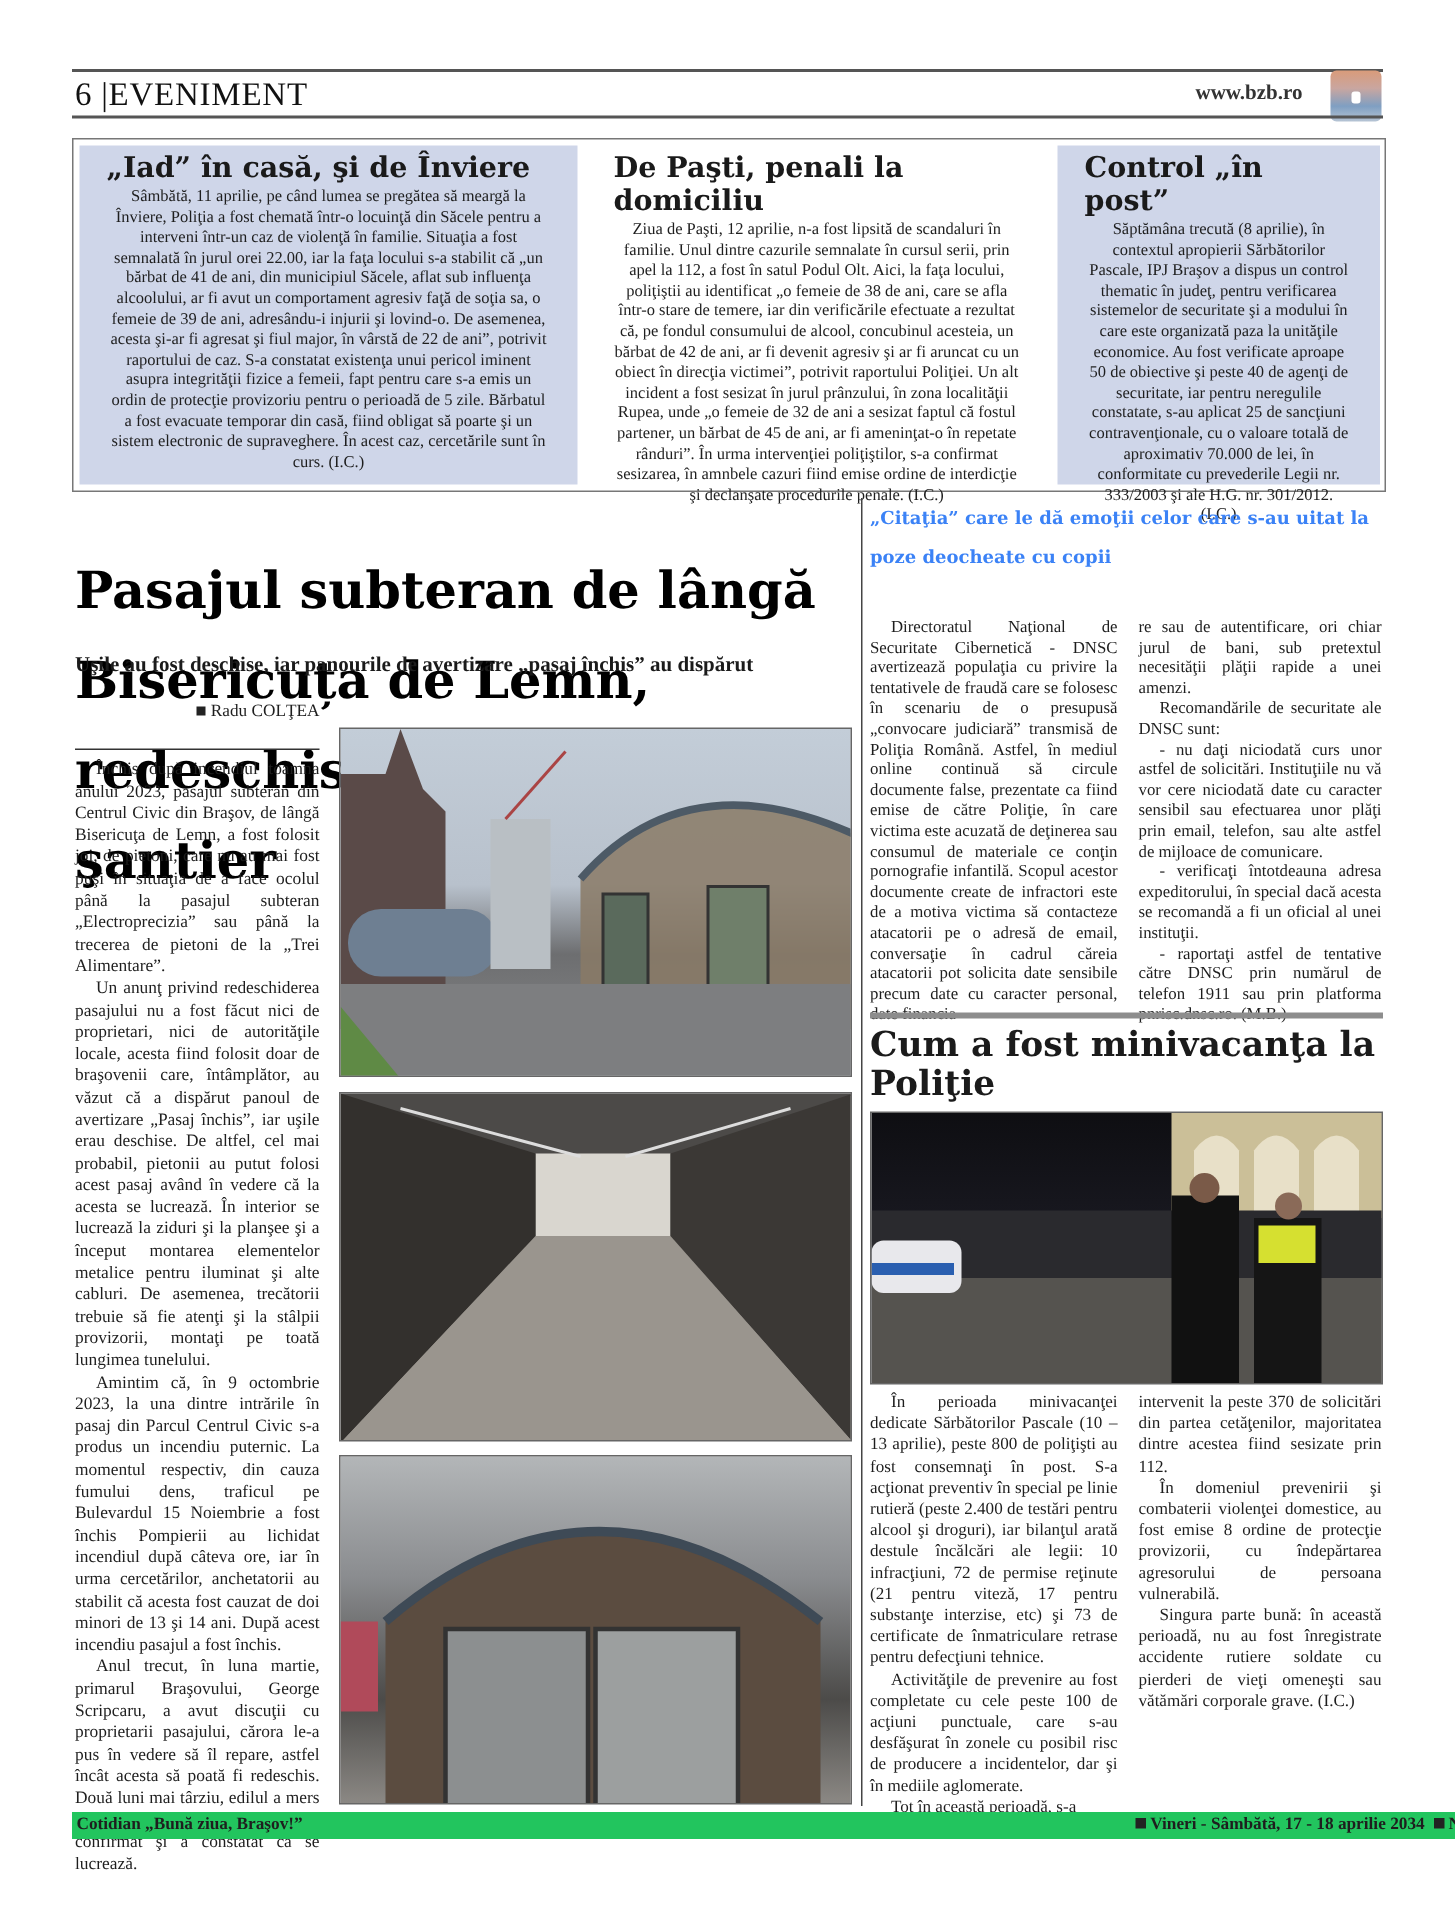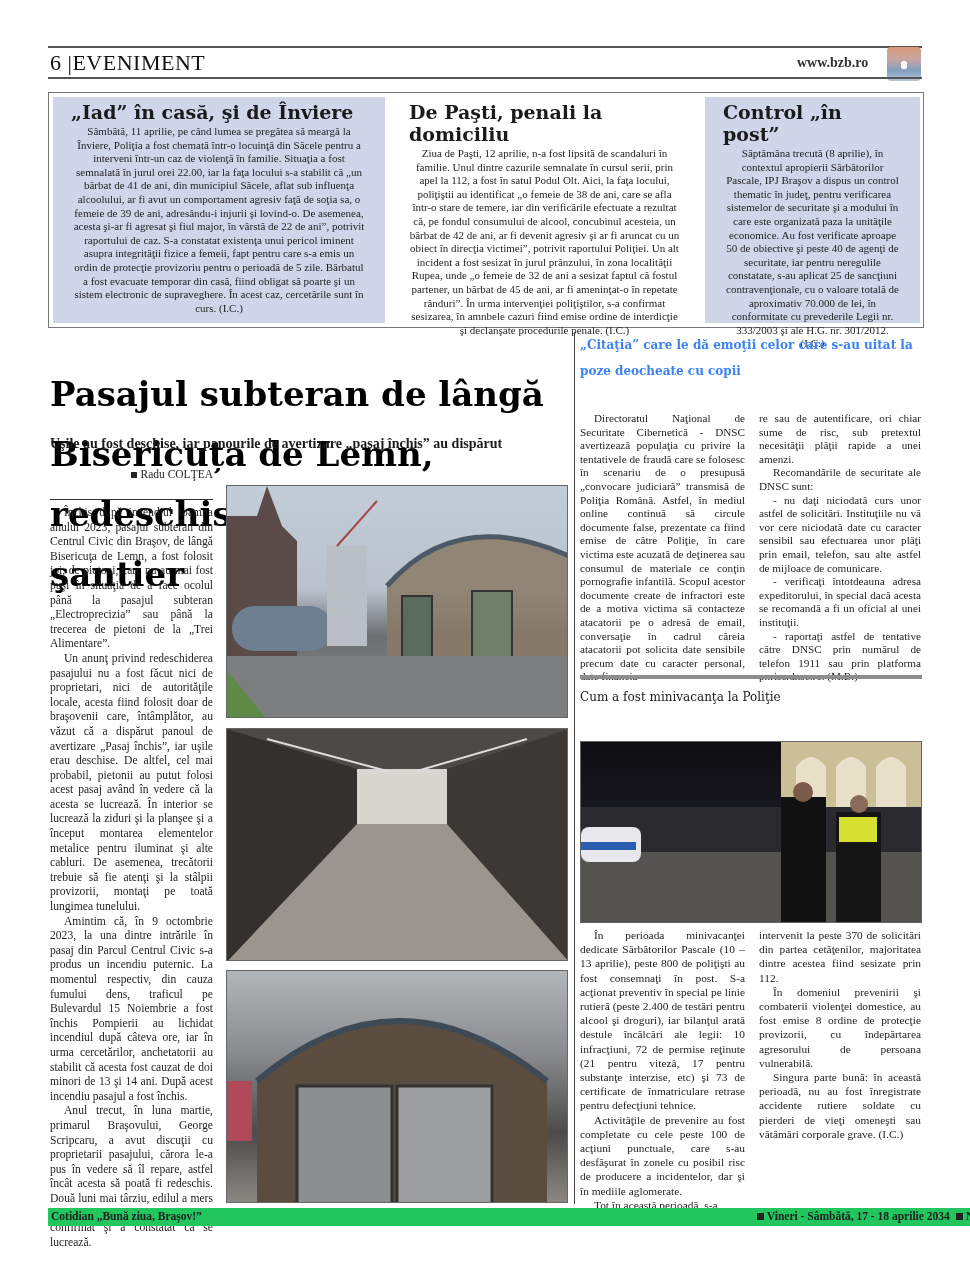--- a/index.html
+++ b/index.html
@@ -32,21 +32,21 @@
   .ph2{left:226px;top:728px;width:342px;height:233px;background:linear-gradient(180deg,#6b6a68 0%,#3d3b39 40%,#8e8a85 70%,#a29e98 100%);}
   .ph3{left:226px;top:970px;width:342px;height:233px;background:linear-gradient(180deg,#b3b6b8 0%,#8a8c8f 35%,#4c4b49 70%,#8b8884 100%);}
   .ph4{left:580px;top:741px;width:342px;height:182px;background:linear-gradient(180deg,#0e0e12 0%,#191921 45%,#3d3d42 70%,#5c5a58 100%);}
   .vline{left:574px;top:332px;width:1px;height:872px;background:#444;}
   .rt1{left:580px;top:332px;width:340px;font-family:"DejaVu Serif",serif;font-weight:bold;font-size:12px;line-height:26px;color:#3b82f6;}
   .rc1{left:580px;top:412px;width:165px;}
   .rc2{left:759px;top:412px;width:162px;}
   .rc p{margin:0;font-family:"Liberation Serif",serif;font-size:11.2px;line-height:13.6px;text-align:justify;}
   .rc p.ind{text-indent:14px;}
   .sep{left:580px;top:675px;width:342px;height:4px;background:#8d8d8d;}
-  .rt2{left:580px;top:684px;width:340px;font-family:"DejaVu Serif",serif;font-weight:normal;font-size:12px;line-height:26px;color:#1b1b1b;}
+  .rt2{left:580px;top:684px;width:340px;font-family:"DejaVu Serif",serif;font-weight:bold;font-size:23px;line-height:26px;color:#1b1b1b;}
   .rc3{left:580px;top:928px;width:165px;}
   .rc4{left:759px;top:928px;width:162px;}
   .rc3 p,.rc4 p{font-size:11.4px;line-height:14.2px;}
   .footer{left:48px;top:1208px;width:966px;height:18px;background:#22c55e;font-family:"Liberation Serif",serif;font-weight:bold;font-size:11.5px;}
   .footer .fl{position:absolute;left:3px;top:2px;}
   .footer .fr{position:absolute;right:3px;top:2px;}
   .bullet{display:inline-block;width:7px;height:7px;background:#222;margin:0 3px;}
 </style>
 </head>
 <body>
@@ -122,21 +122,21 @@
     <rect x="0" y="110" width="25" height="60" fill="#b04a5a"></rect>
   </svg>
 </div>
 
 <div class="abs vline"></div>
 <div class="abs rt1">„Citaţia” care le dă emoţii celor care s-au uitat la poze deocheate cu copii</div>
 <div class="abs rc rc1">
   <p class="ind">Directoratul Naţional de Securitate Cibernetică - DNSC avertizează populaţia cu privire la tentativele de fraudă care se folosesc în scenariu de o presupusă „convocare judiciară” transmisă de Poliţia Română. Astfel, în mediul online continuă să circule documente false, prezentate ca fiind emise de către Poliţie, în care victima este acuzată de deţinerea sau consumul de materiale ce conţin pornografie infantilă. Scopul acestor documente create de infractori este de a motiva victima să contacteze atacatorii pe o adresă de email, conversaţie în cadrul căreia atacatorii pot solicita date sensibile precum date cu caracter personal, date financia-</p>
 </div>
 <div class="abs rc rc2">
-  <p>re sau de autentificare, ori chiar sume de risc, sub pretextul necesităţii plăţii rapide a unei amenzi.</p>
+  <p>re sau de autentificare, ori chiar jurul de bani, sub pretextul necesităţii plăţii rapide a unei amenzi.</p>
   <p class="ind">Recomandările de securitate ale DNSC sunt:</p>
   <p class="ind">- nu daţi niciodată curs unor astfel de solicitări. Instituţiile nu vă vor cere niciodată date cu caracter sensibil sau efectuarea unor plăţi prin email, telefon, sau alte astfel de mijloace de comunicare.</p>
   <p class="ind">- verificaţi întotdeauna adresa expeditorului, în special dacă acesta se recomandă a fi un oficial al unei instituţii.</p>
   <p class="ind">- raportaţi astfel de tentative către DNSC prin numărul de telefon 1911 sau prin platforma pnrisc.dnsc.ro. (M.B.)</p>
 </div>
 <div class="abs sep"></div>
 
 <div class="abs rt2">Cum a fost minivacanţa la Poliţie</div>
 <div class="abs photo ph4">
   <svg width="342" height="182">

